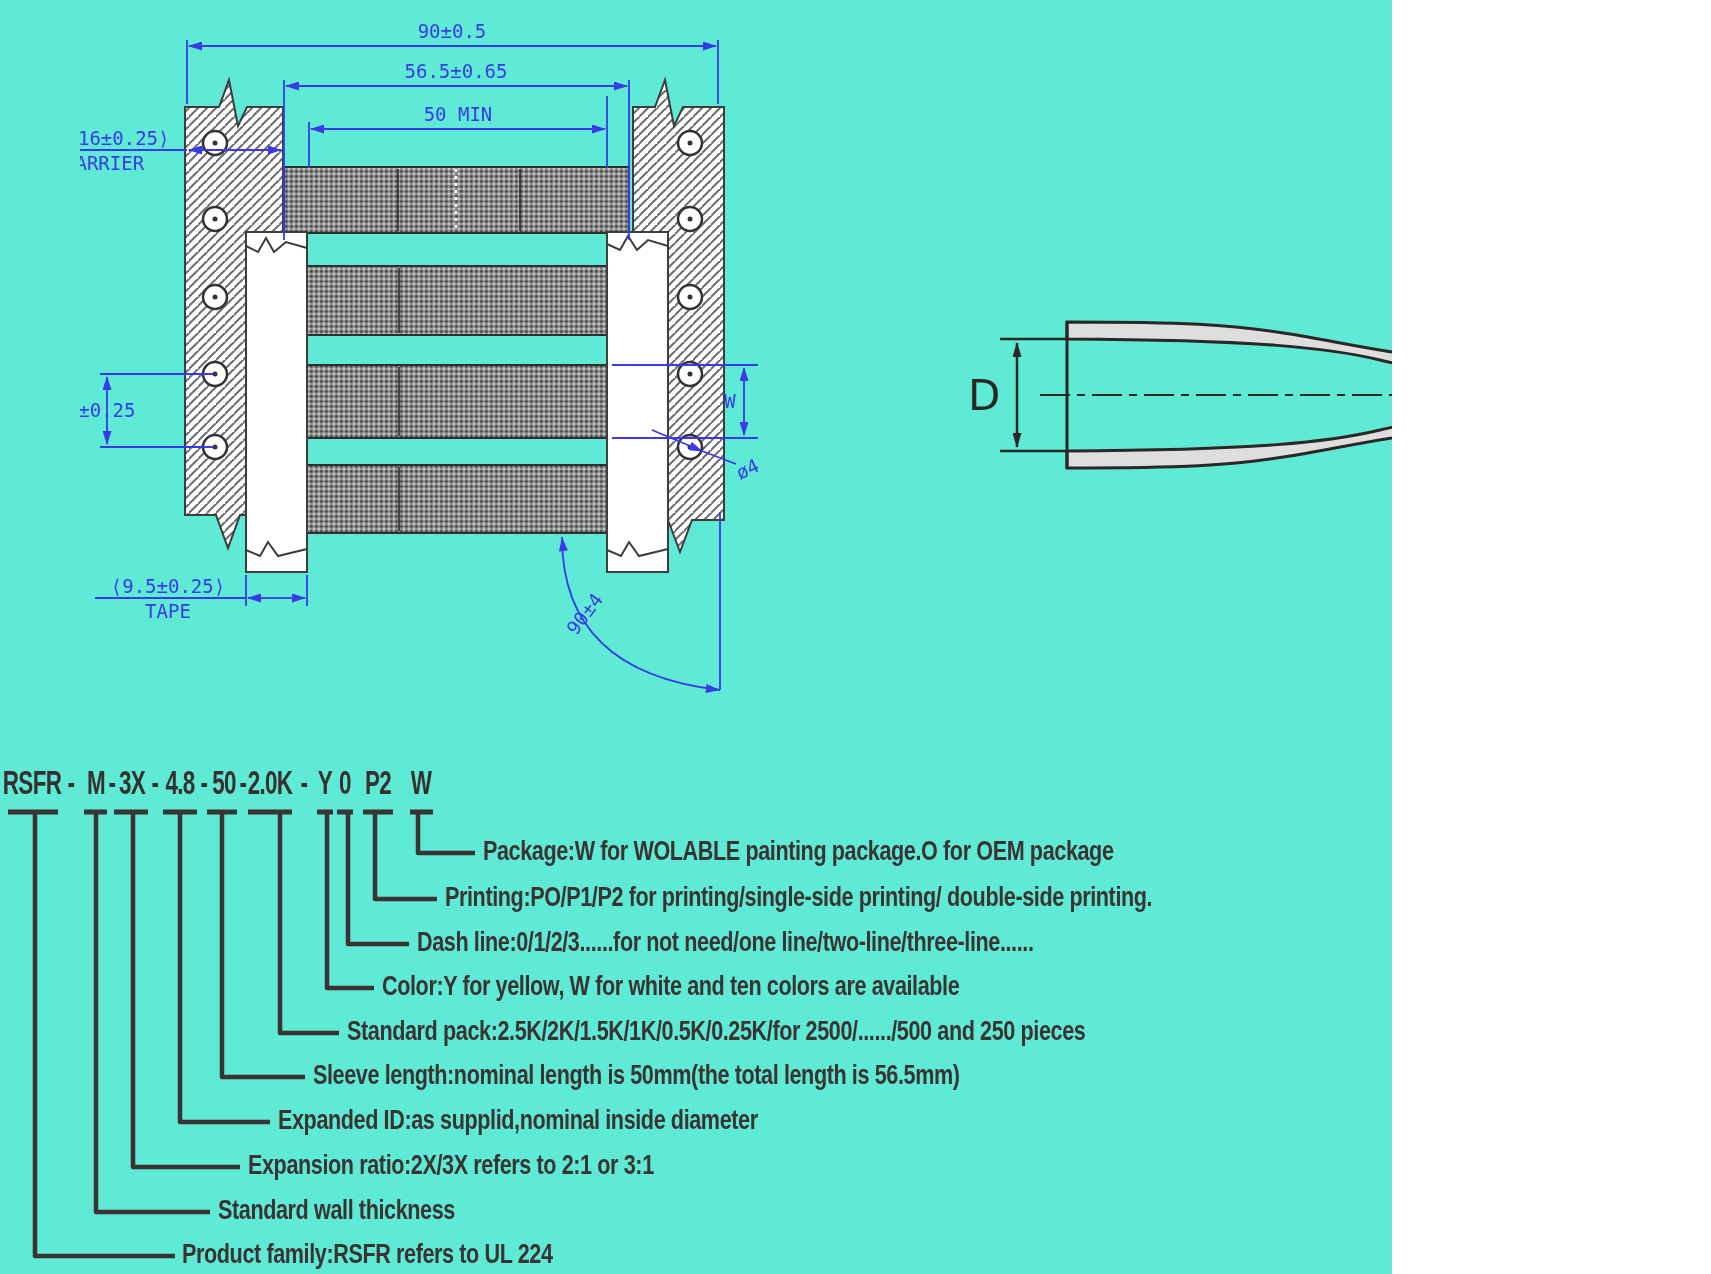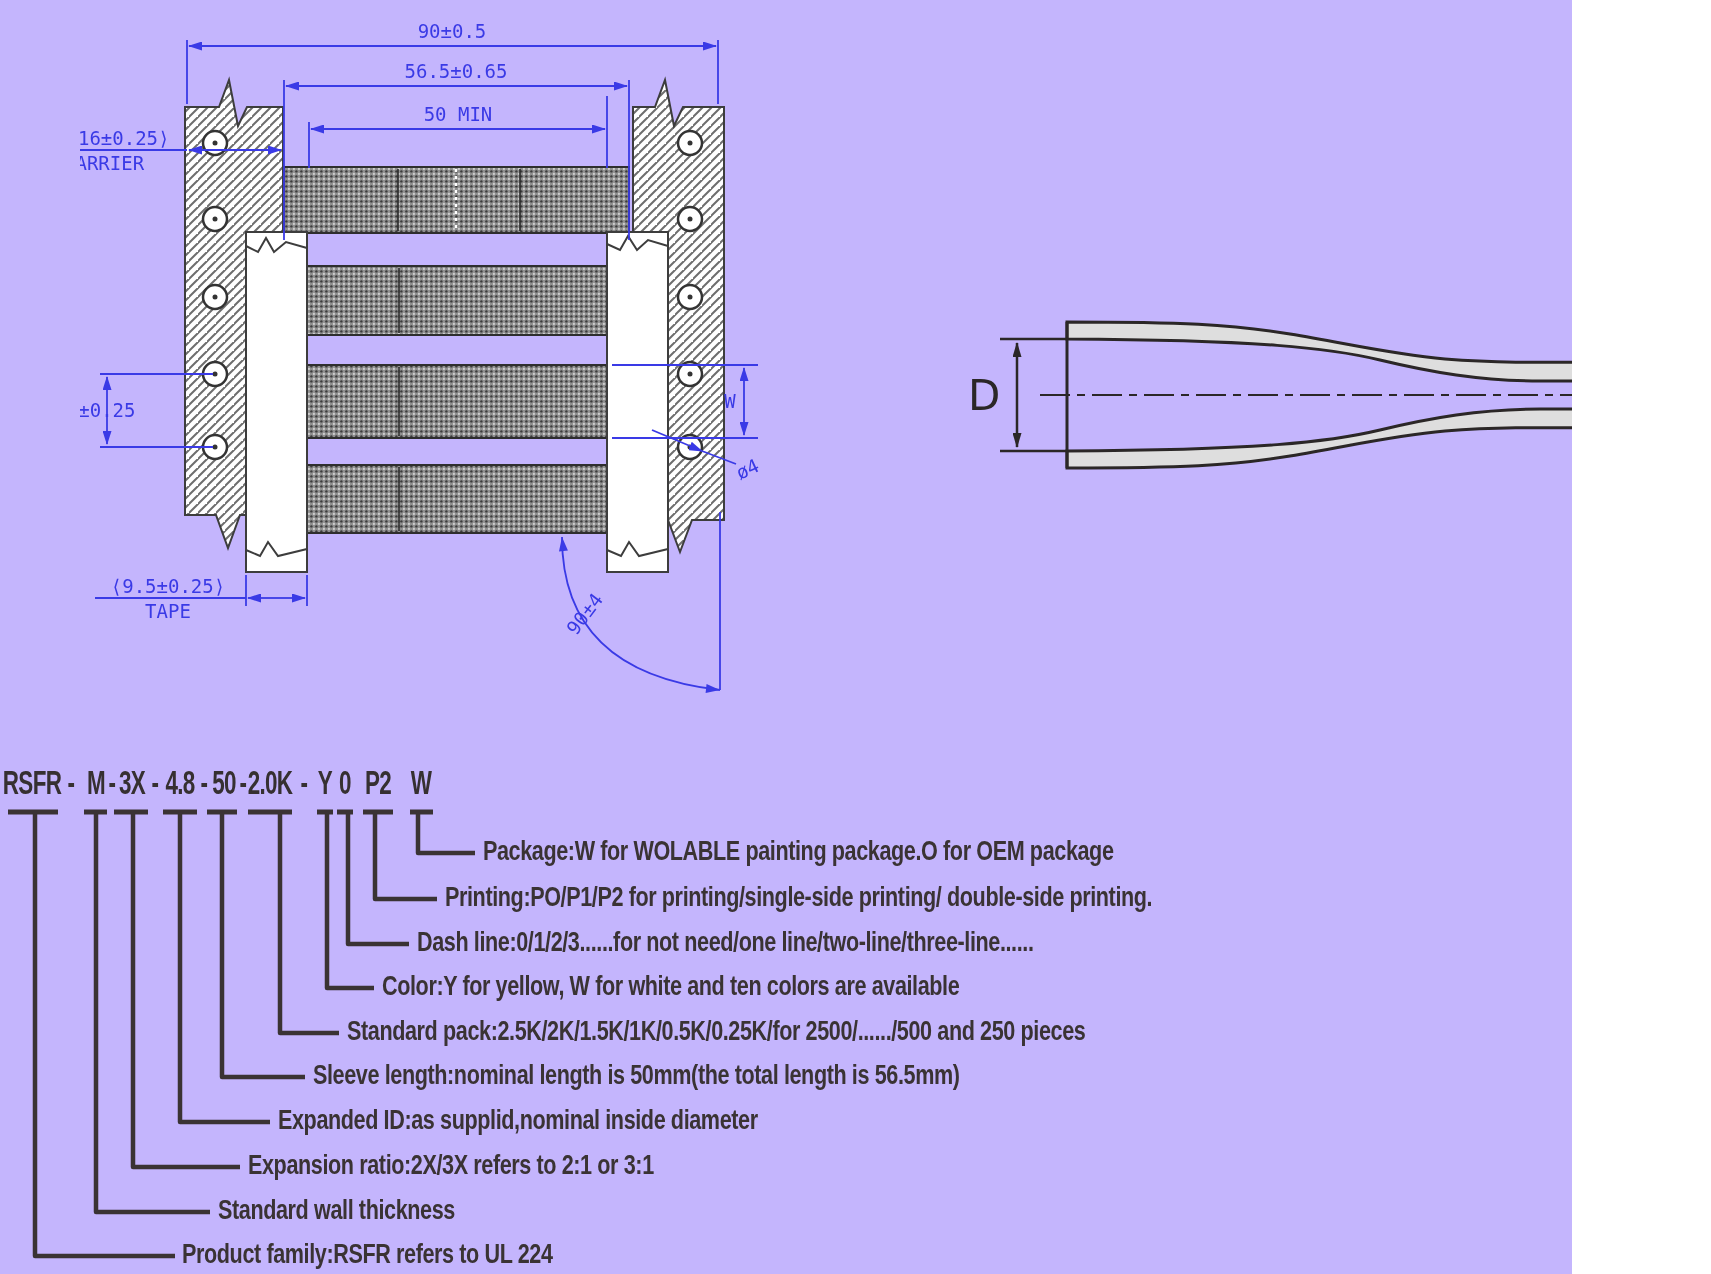--- a/index.html
+++ b/index.html
@@ -1,16 +1,16 @@
 <!DOCTYPE html>
 <html><head>
 <meta charset="utf-8">
 <style>
   html,body{margin:0;padding:0;background:#ffffff;}
-  .canvas{position:relative;width:1572px;height:1274px;background:#c4b5fd;overflow:hidden;
+  .canvas{position:relative;width:1392px;height:1274px;background:#5eead4;overflow:hidden;
           font-family:"Liberation Sans",sans-serif;color:#3a3334;}
   svg{position:absolute;}
   svg text{font-family:"DejaVu Sans Mono","DejaVu Sans",monospace;}
   .dimtxt{fill:#3a3ae6;font-size:19px;}
   .dktxt{fill:#2b2727;font-family:"DejaVu Sans","Liberation Sans",sans-serif;}
   .seg,.sep{position:absolute;top:764px;font-size:33px;font-weight:700;color:#363031;
        white-space:nowrap;letter-spacing:-1px;transform:translateX(-50%) scaleX(0.68);}
   .callout{position:absolute;font-size:27px;font-weight:700;color:#3a3334;white-space:nowrap;
        letter-spacing:-0.5px;transform:scaleX(0.8);transform-origin:left center;}
 </style>

